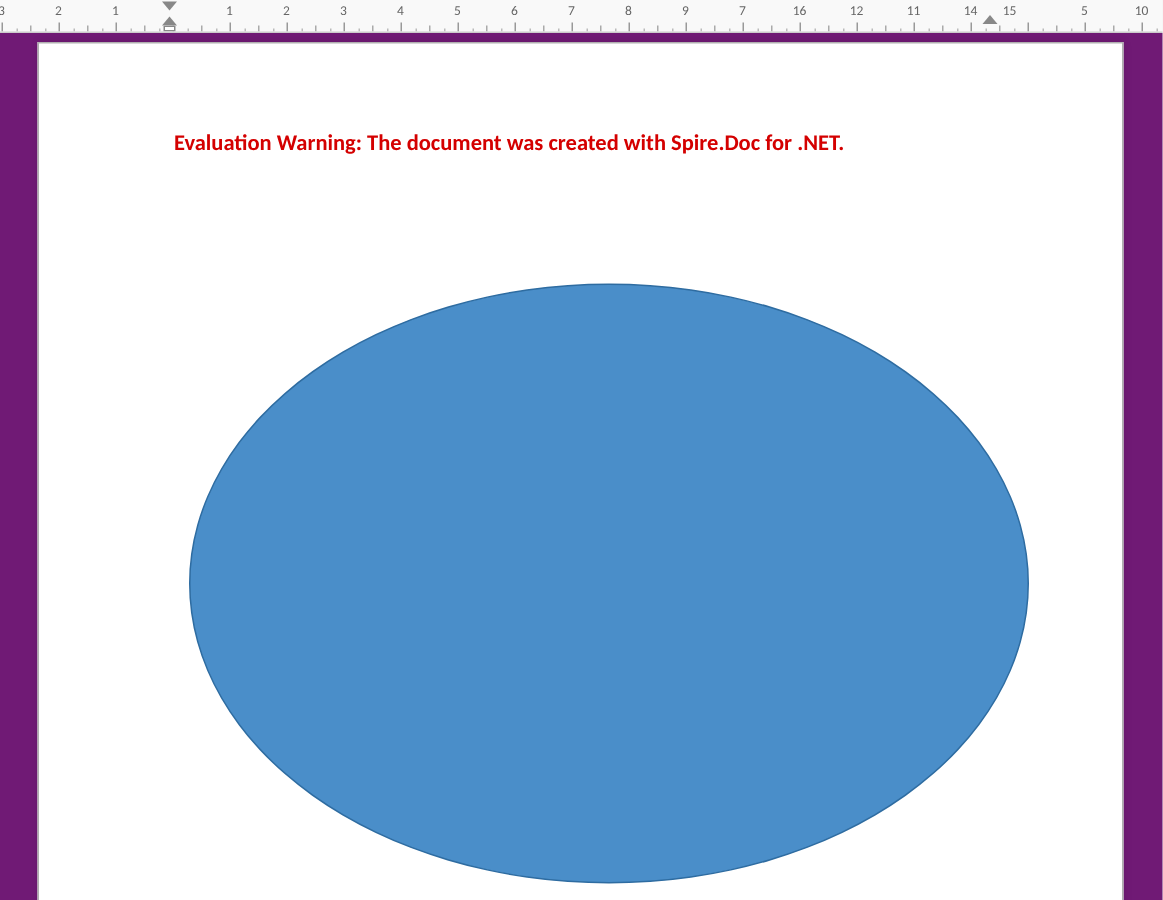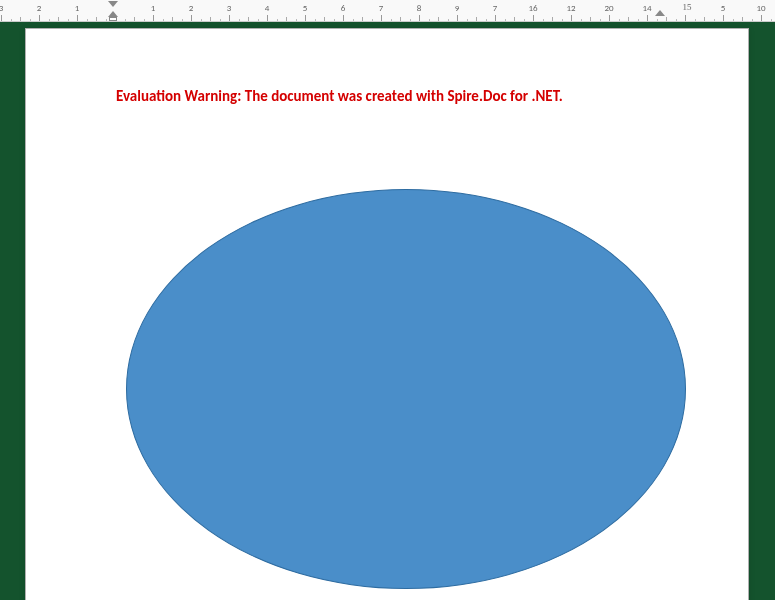--- a/index.html
+++ b/index.html
@@ -93,21 +93,21 @@
       border-left: 5px solid transparent;
       border-right: 5px solid transparent;
       border-bottom: 6px solid #888;
     }
     .canvas-area {
       position: absolute;
       top: 22px;
       left: 0;
       right: 0;
       bottom: 0;
-      background: #14532d;
+      background: #701a75;
       overflow: hidden;
     }
     .page {
       position: absolute;
       left: 25px;
       top: 6px;
       width: 724px;
       height: 620px;
       background: #ffffff;
       border: 1px solid #b0b0b0;
@@ -216,31 +216,31 @@
       <div class="ruler-num" style="left: 533px;">16</div>
       <div class="ruler-tick-mid" style="left: 552px;"></div>
       <div class="ruler-tick-minor" style="left: 542.5px;"></div>
       <div class="ruler-tick-minor" style="left: 561.5px;"></div>
       <div class="ruler-tick-major" style="left: 571px;"></div>
       <div class="ruler-num" style="left: 571px;">12</div>
       <div class="ruler-tick-mid" style="left: 590px;"></div>
       <div class="ruler-tick-minor" style="left: 580.5px;"></div>
       <div class="ruler-tick-minor" style="left: 599.5px;"></div>
       <div class="ruler-tick-major" style="left: 609px;"></div>
-      <div class="ruler-num" style="left: 609px;">20</div>
+      <div class="ruler-num" style="left: 609px;">11</div>
       <div class="ruler-tick-mid" style="left: 628px;"></div>
       <div class="ruler-tick-minor" style="left: 618.5px;"></div>
       <div class="ruler-tick-minor" style="left: 637.5px;"></div>
       <div class="ruler-tick-major" style="left: 647px;"></div>
       <div class="ruler-num" style="left: 647px;">14</div>
       <div class="ruler-tick-mid" style="left: 666px;"></div>
       <div class="ruler-tick-minor" style="left: 656.5px;"></div>
       <div class="ruler-tick-minor" style="left: 675.5px;"></div>
       <div class="ruler-tick-major" style="left: 685px;"></div>
-      <div class="ruler-num" style="left: 687px; font-family: Liberation Serif, serif;">15</div>
+      <div class="ruler-num" style="left: 673px;">15</div>
       <div class="ruler-tick-mid" style="left: 704px;"></div>
       <div class="ruler-tick-minor" style="left: 694.5px;"></div>
       <div class="ruler-tick-minor" style="left: 713.5px;"></div>
       <div class="ruler-tick-major" style="left: 723px;"></div>
       <div class="ruler-num" style="left: 723px;">5</div>
       <div class="ruler-tick-mid" style="left: 742px;"></div>
       <div class="ruler-tick-minor" style="left: 732.5px;"></div>
       <div class="ruler-tick-minor" style="left: 751.5px;"></div>
       <div class="ruler-tick-major" style="left: 761px;"></div>
       <div class="ruler-num" style="left: 761px;">10</div>

